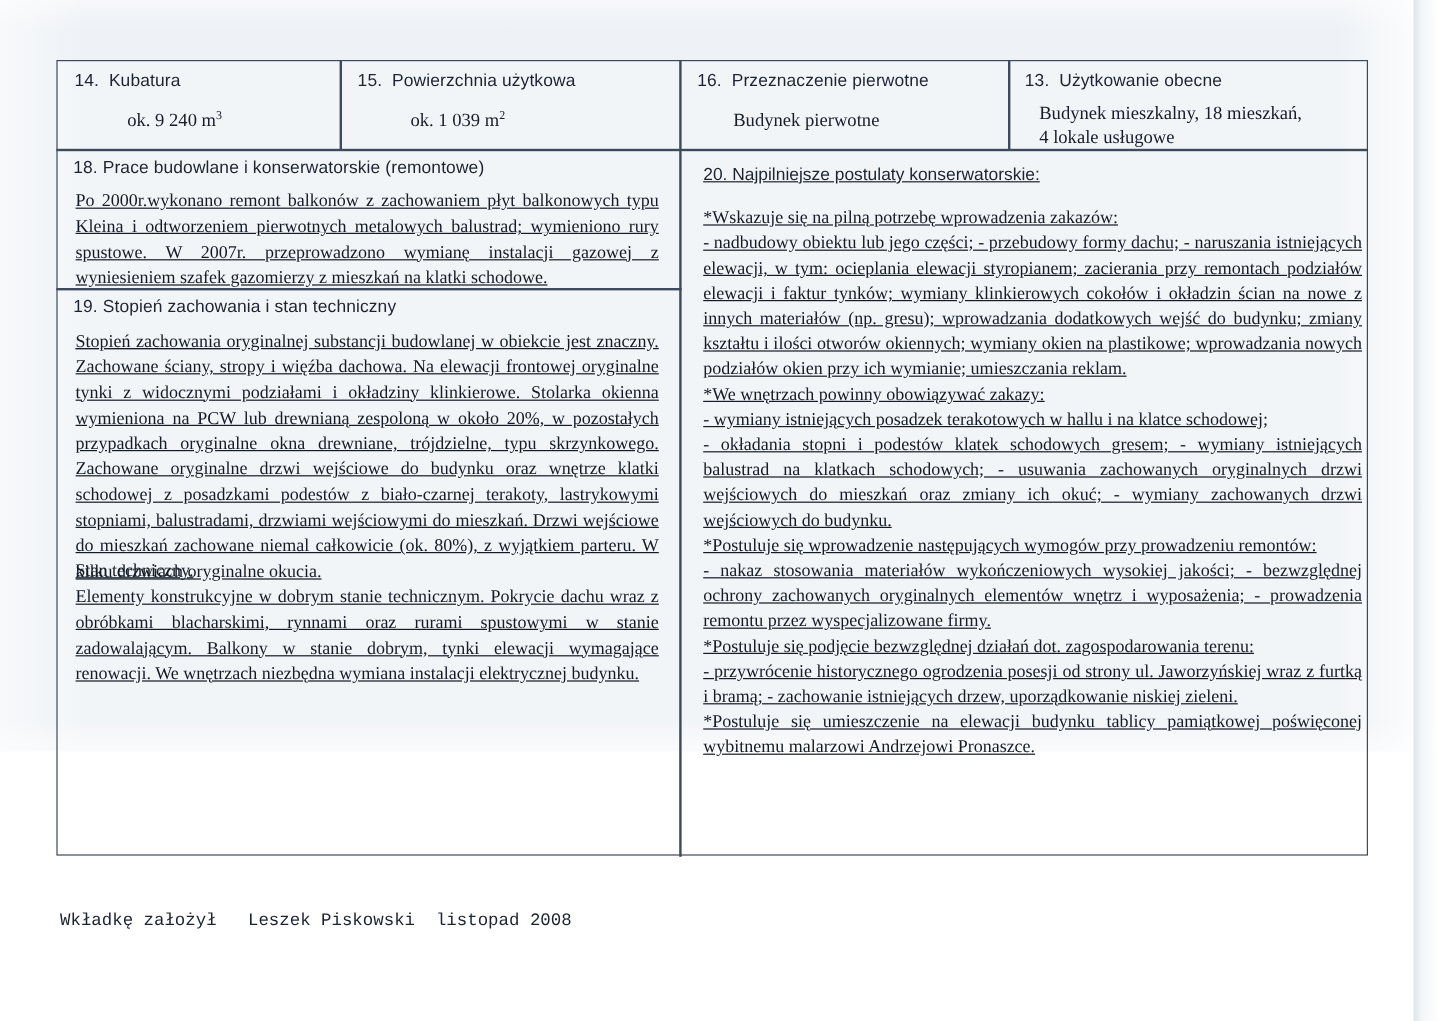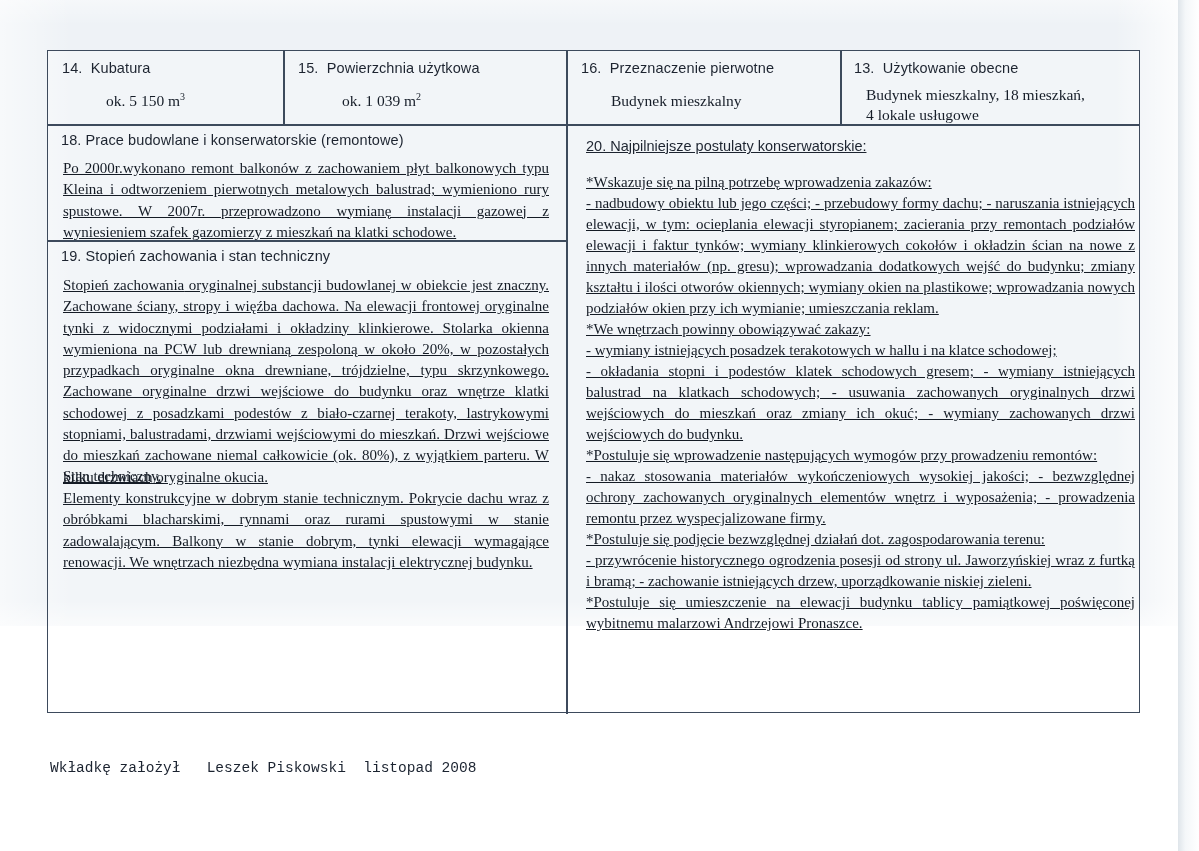--- a/index.html
+++ b/index.html
@@ -122,40 +122,40 @@
     <div class="vline" style="left:518px; top:-1.5px; height:664px;"></div>
 
     <div class="vline" style="left:792px; top:-1.5px; height:75px;"></div>
 
     <div class="cell" style="left:0; top:0; width:235px; height:73px;">
       <div class="field-label" style="position:absolute; left:14px; top:9px;">
         <span>14.</span>
         &nbsp;<span>Kubatura</span>
       </div>
       <div class="field-value" style="position:absolute; left:58px; top:39px;">
-        <span>ok. 5 150 m</span><sup>3</sup>
+        <span>ok. 9 240 m</span><sup>3</sup>
       </div>
     </div>
 
     <div class="cell" style="left:236px; top:0; width:282px; height:73px;">
       <div class="field-label" style="position:absolute; left:14px; top:9px;">
         <span>15.</span>
         &nbsp;<span>Powierzchnia użytkowa</span>
       </div>
       <div class="field-value" style="position:absolute; left:58px; top:39px;">
         <span>ok.  1 039 m</span><sup>2</sup>
       </div>
     </div>
 
     <div class="cell" style="left:519px; top:0; width:273px; height:73px;">
       <div class="field-label" style="position:absolute; left:14px; top:9px;">
         <span>16.</span>
         &nbsp;<span>Przeznaczenie pierwotne</span>
       </div>
-      <div class="field-value" style="position:absolute; left:44px; top:40px;">Budynek mieszkalny</div>
+      <div class="field-value" style="position:absolute; left:44px; top:40px;">Budynek pierwotne</div>
     </div>
 
     <div class="cell" style="left:793px; top:0; width:300px; height:73px;">
       <div class="field-label" style="position:absolute; left:13px; top:9px;">
         <span>13.</span>
         &nbsp;<span>Użytkowanie obecne</span>
       </div>
       <div class="field-value" style="position:absolute; left:25px; top:34px; line-height:1.28;">
         <div>Budynek mieszkalny, 18 mieszkań,</div>
         <div>4 lokale usługowe</div>

